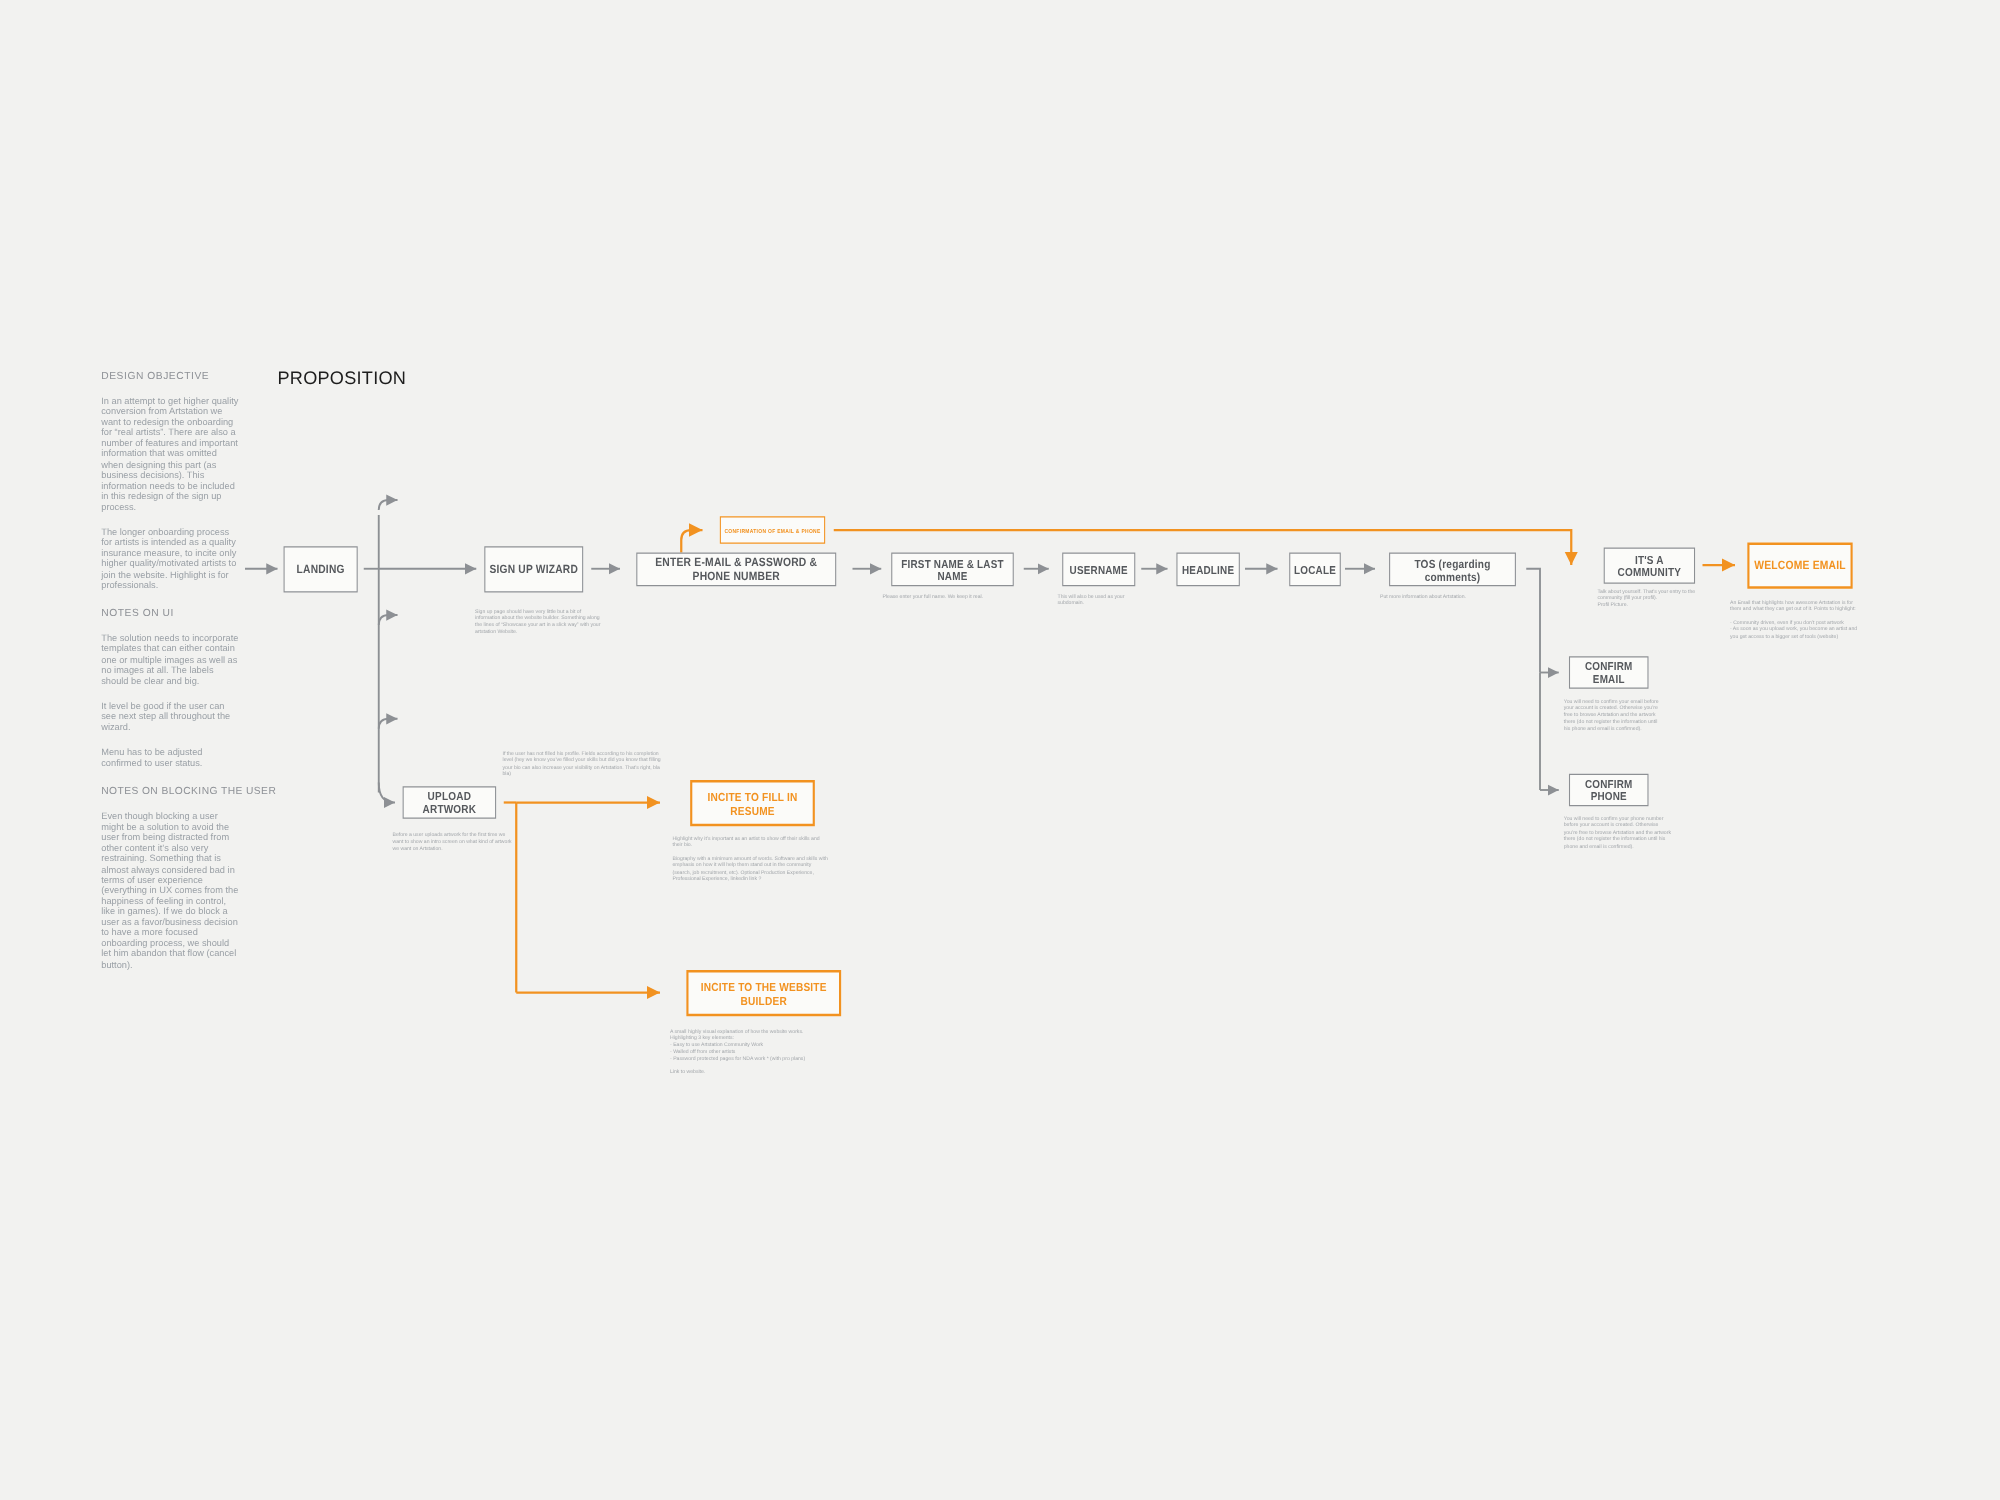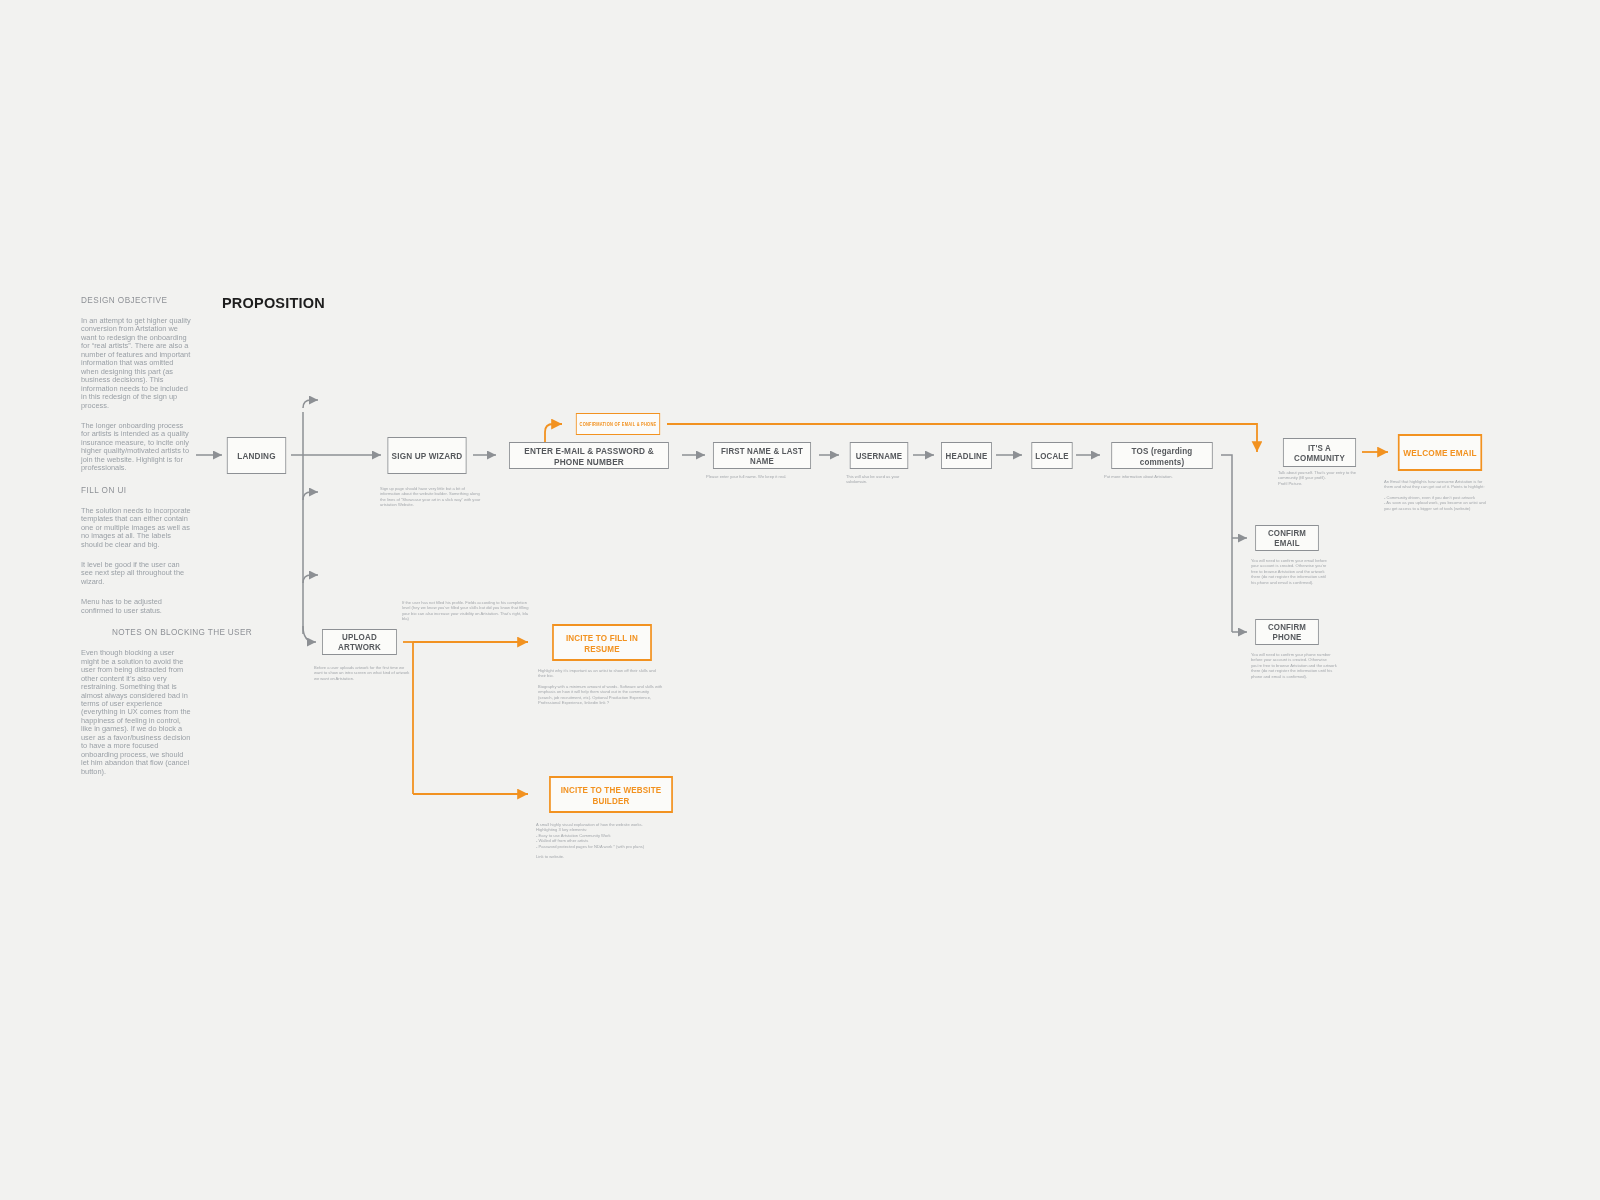--- a/index.html
+++ b/index.html
@@ -12,30 +12,30 @@
   }
   #canvas{position:absolute;left:0;top:0;width:1600px;height:1200px;}
   svg#wires{position:absolute;left:0;top:0;width:1600px;height:1200px;pointer-events:none;}
 
   
   .notes{position:absolute;left:81px;top:296px;width:112px;}
   .note-h{
     font-size:8.2px;font-weight:normal;letter-spacing:.45px;
     color:#8e9196;margin:0 0 5px 0;white-space:nowrap;
   }
-  .note-h.wide{letter-spacing:.35px;margin-left:31px;}
+  .note-h.wide{letter-spacing:.35px;}
   .note-p{
     font-size:7.4px;line-height:8.45px;color:#9aa0a6;margin:12px 0 9px 0;
   }
   .note-block{margin-bottom:13px;}
 
   
   .page-title{
     position:absolute;left:222px;top:295px;
-    font-size:14.5px;font-weight:bold;color:#1d1d1d;letter-spacing:.2px;
+    font-size:14.5px;font-weight:normal;color:#1d1d1d;letter-spacing:.2px;
   }
 
   
   .node{
     position:absolute;box-sizing:border-box;
     display:flex;align-items:center;justify-content:center;
     background:#fbfbf9;border:1.6px solid #8d9094;
     color:#55585c;
     font-family:"Liberation Sans Narrow","Liberation Sans",sans-serif;
     font-weight:bold;letter-spacing:.2px;
@@ -125,21 +125,21 @@
 
   <div class="notes">
 
     <div class="note-block">
       <div class="note-h">DESIGN OBJECTIVE</div>
       <p class="note-p">In an attempt to get higher quality conversion from Artstation we want to redesign the onboarding for “real artists”. There are also a number of features and important information that was omitted when designing this part (as business decisions). This information needs to be included in this redesign of the sign up process.</p>
       <p class="note-p">The longer onboarding process for artists is intended as a quality insurance measure, to incite only higher quality/motivated artists to join the website. Highlight is for professionals.</p>
     </div>
 
     <div class="note-block">
-      <div class="note-h">FILL ON UI</div>
+      <div class="note-h">NOTES ON UI</div>
       <p class="note-p">The solution needs to incorporate templates that can either contain one or multiple images as well as no images at all. The labels should be clear and big.</p>
       <p class="note-p">It level be good if the user can see next step all throughout the wizard.</p>
       <p class="note-p">Menu has to be adjusted confirmed to user status.</p>
     </div>
 
     <div class="note-block">
       <div class="note-h wide">NOTES ON BLOCKING THE USER</div>
       <p class="note-p">Even though blocking a user might be a solution to avoid the user from being distracted from other content it’s also very restraining. Something that is almost always considered bad in terms of user experience (everything in UX comes from the happiness of feeling in control, like in games). If we do block a user as a favor/business decision to have a more focused onboarding process, we should let him abandon that flow (cancel button).</p>
     </div>
 

